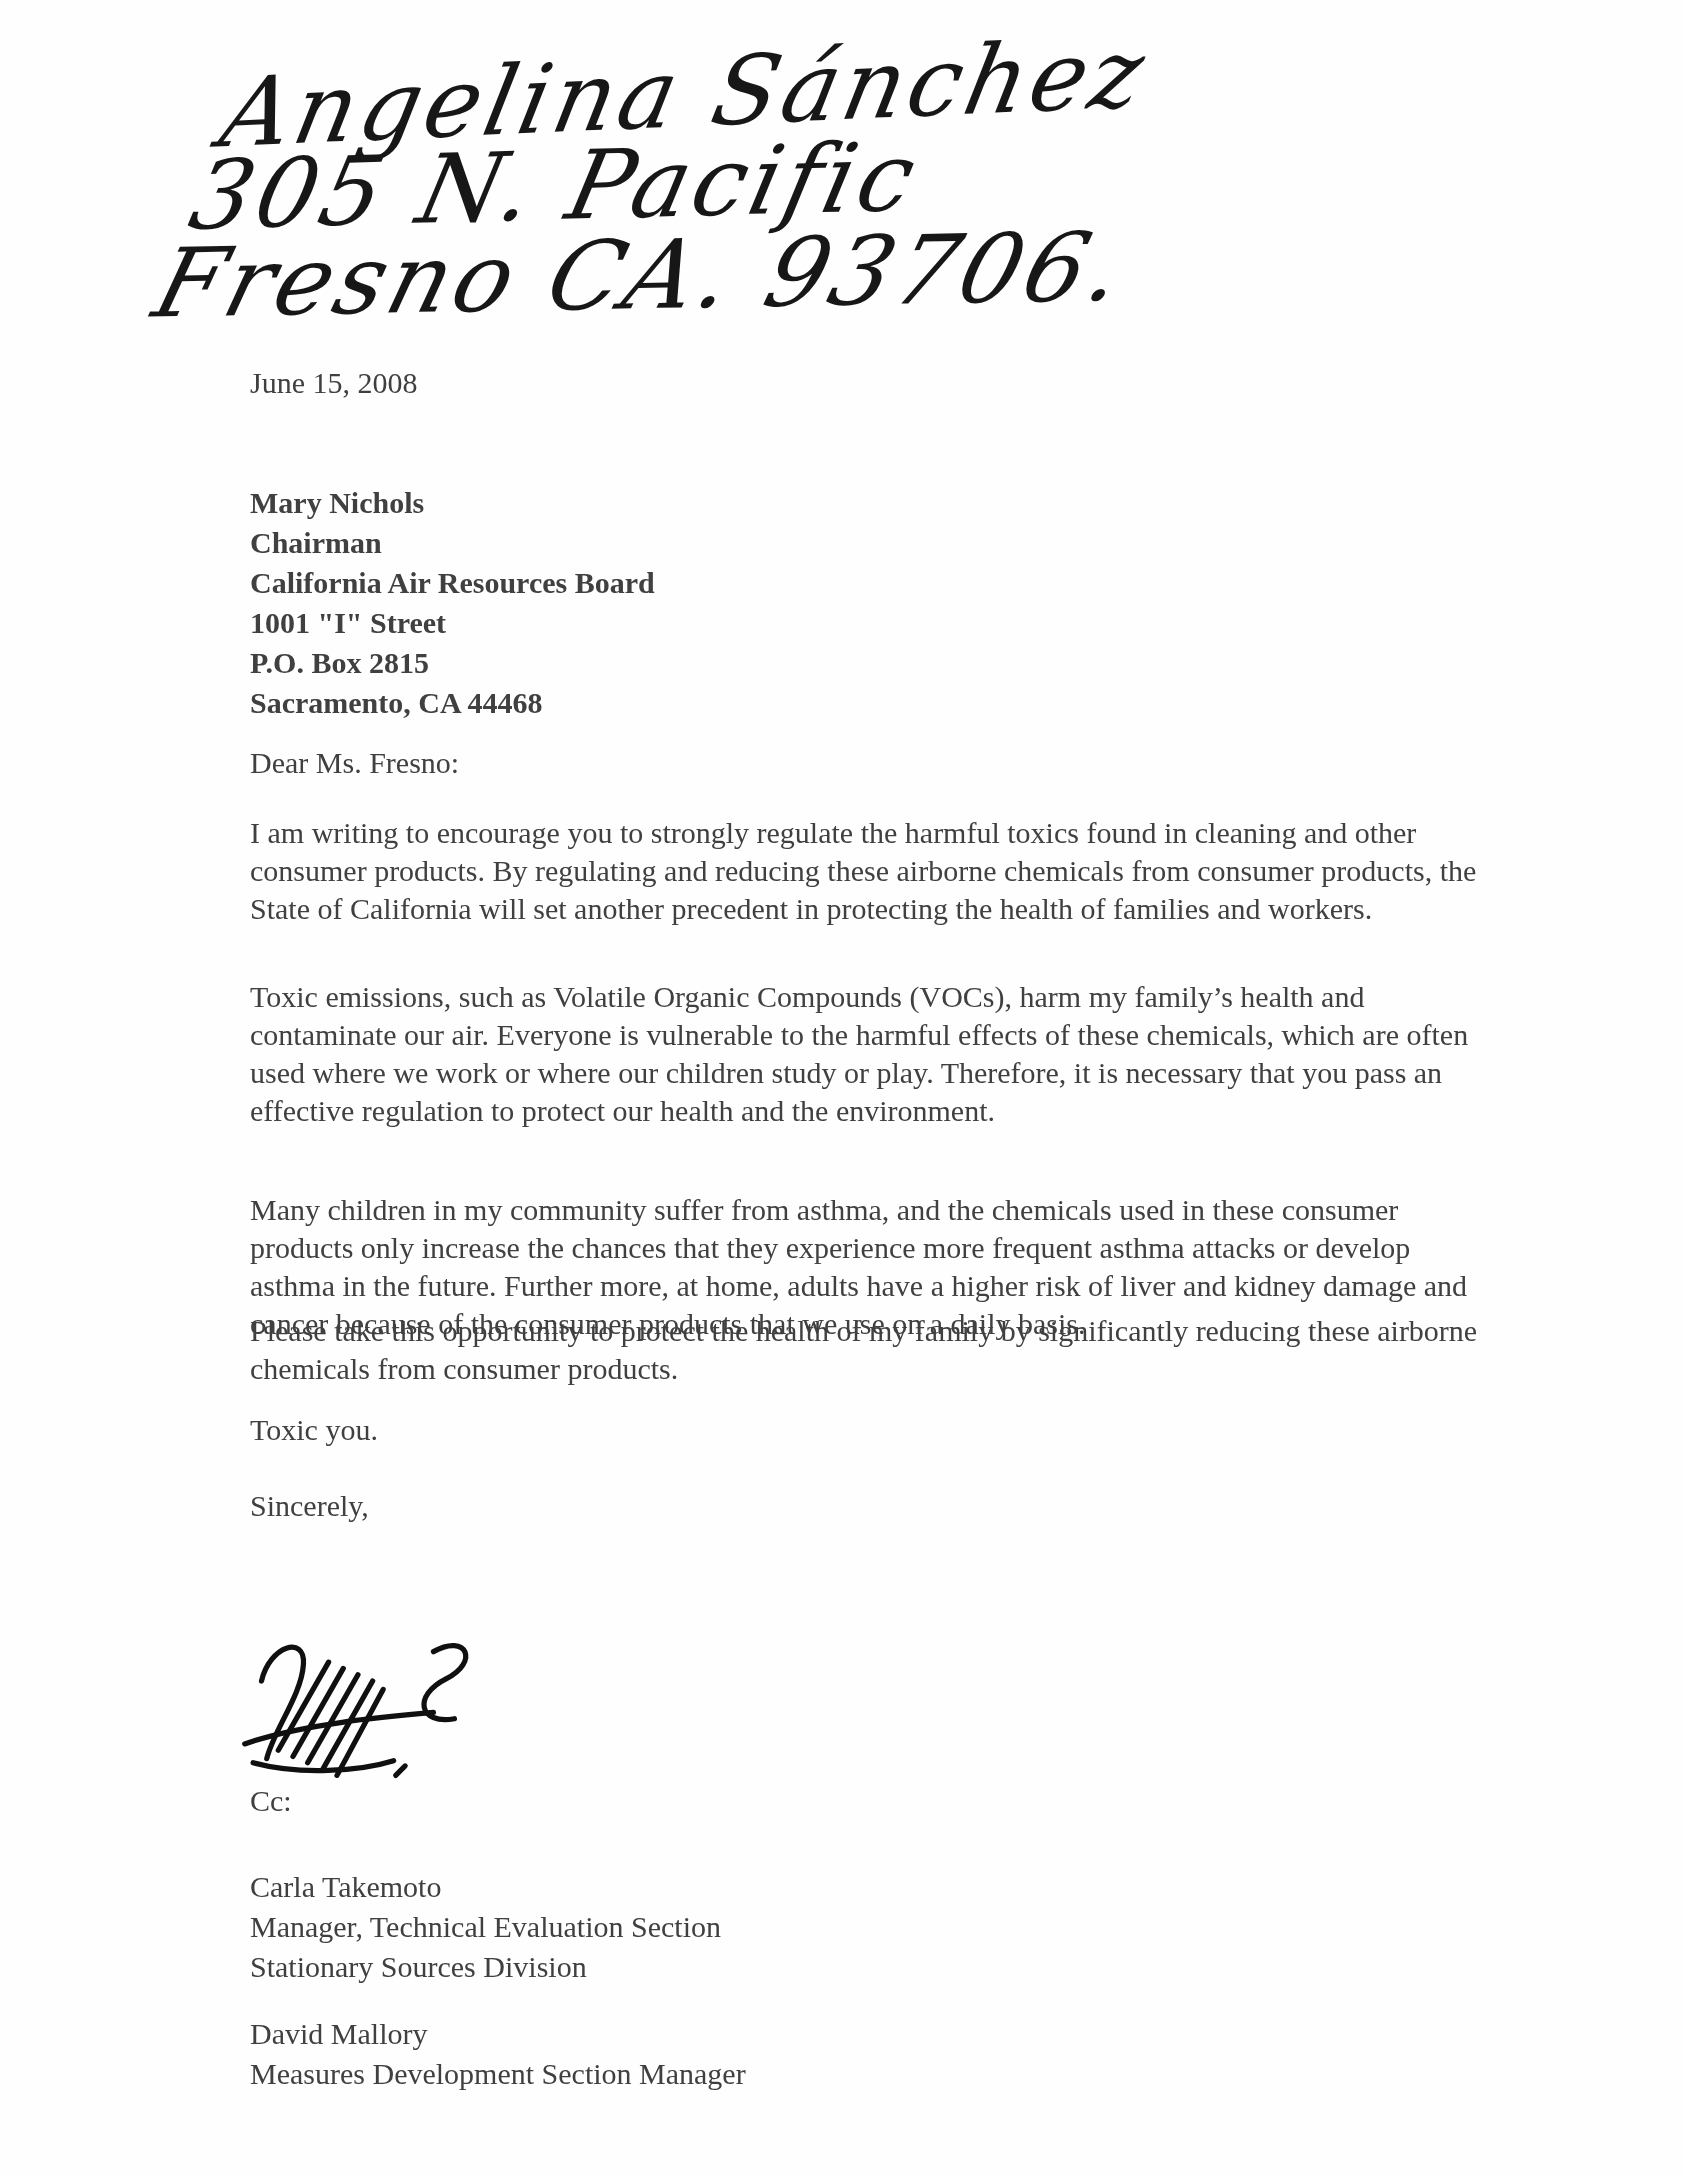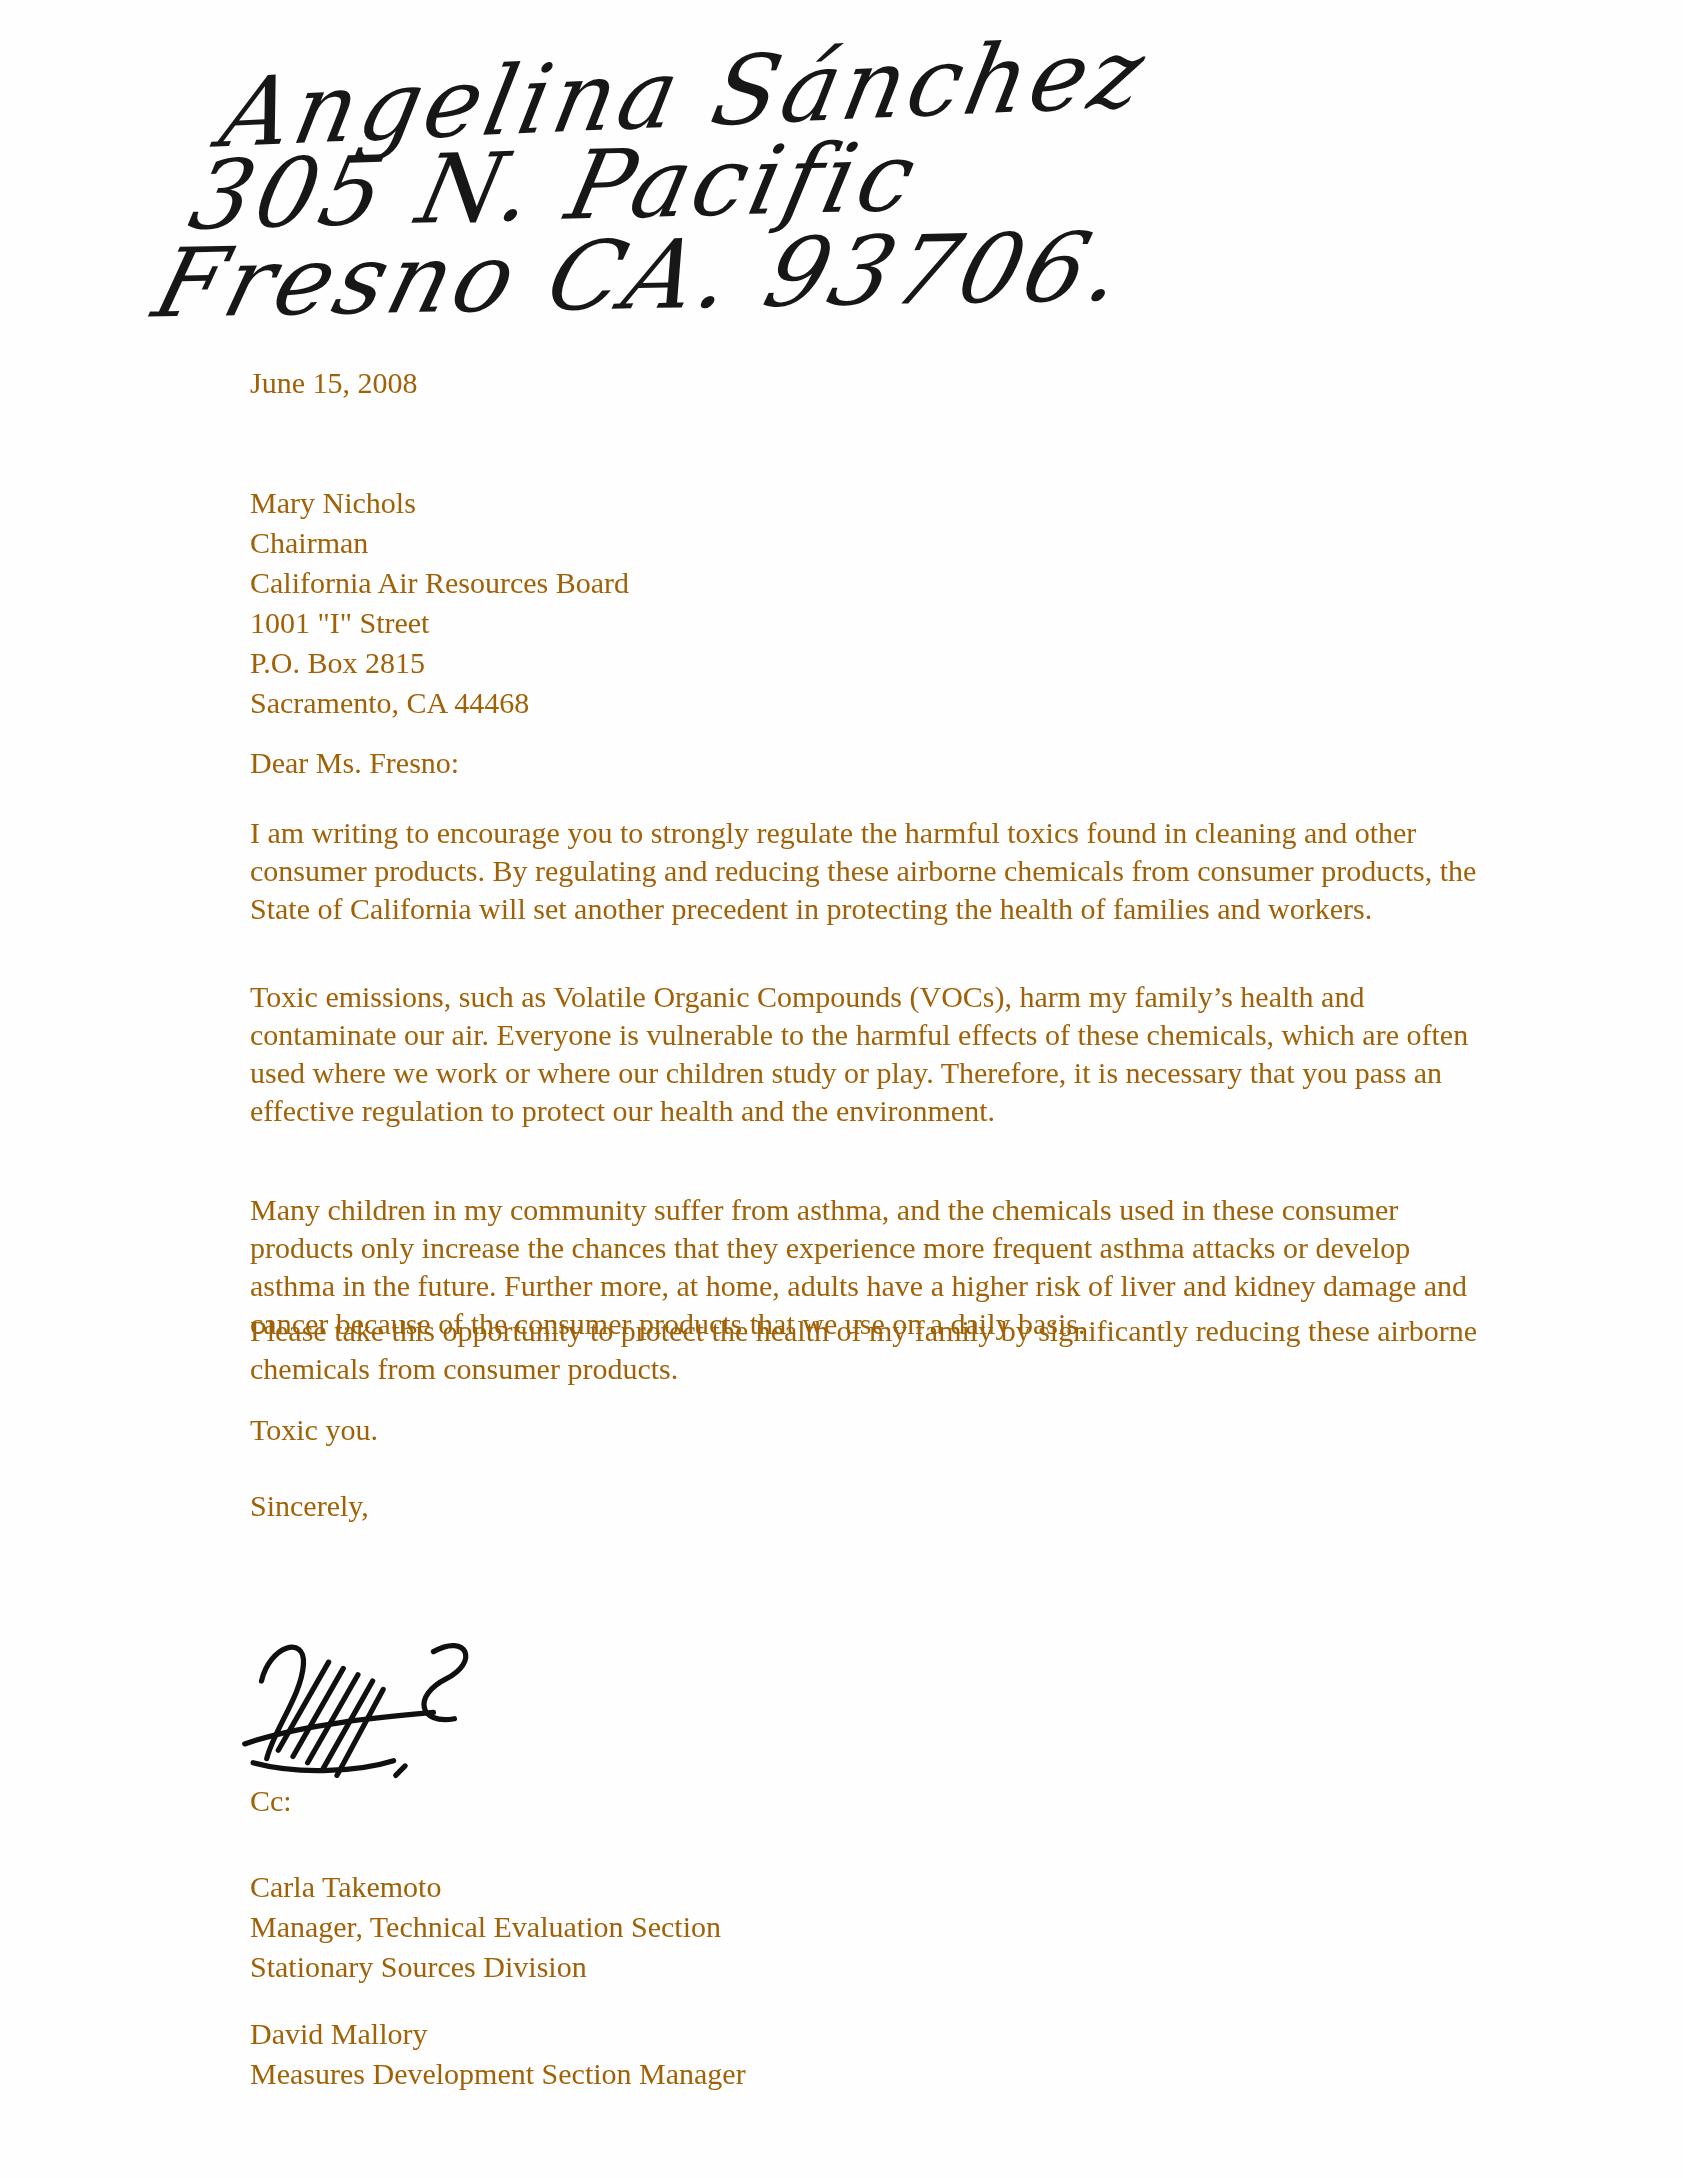--- a/index.html
+++ b/index.html
@@ -37,24 +37,24 @@
   .hand-line.l2 { top: 131px; left: 193px; font-size: 95px; transform: rotate(-1.5deg) skewX(-14deg); }
   .hand-line.l3 { top: 220px; left: 158px; font-size: 95px; transform: rotate(-1deg)  skewX(-16deg); }
 
   
   .typed {
     position: absolute;
     left: 250px;
     width: 1252px;
     font-size: 30px;
     line-height: 38px;
-    color: #a16207;
+    color: #404040;
   }
   .date        { top: 364px; }
-  .recipient   { top: 483px; font-weight: normal; line-height: 40px; }
+  .recipient   { top: 483px; font-weight: bold; line-height: 40px; }
   .salutation  { top: 744px; }
   .para-1      { top: 814px; }
   .para-2      { top: 978px; }
   .para-3      { top: 1143px; margin-top: 48px; }
   .para-4      { top: 1312px; }
   .thanks      { top: 1411px; }
   .closing     { top: 1487px; }
   .cc-label    { top: 1782px; }
   .cc-entry-1  { top: 1859px; line-height: 40px; margin-top: 8px; }
   .cc-entry-2  { top: 2014px; line-height: 40px; }

